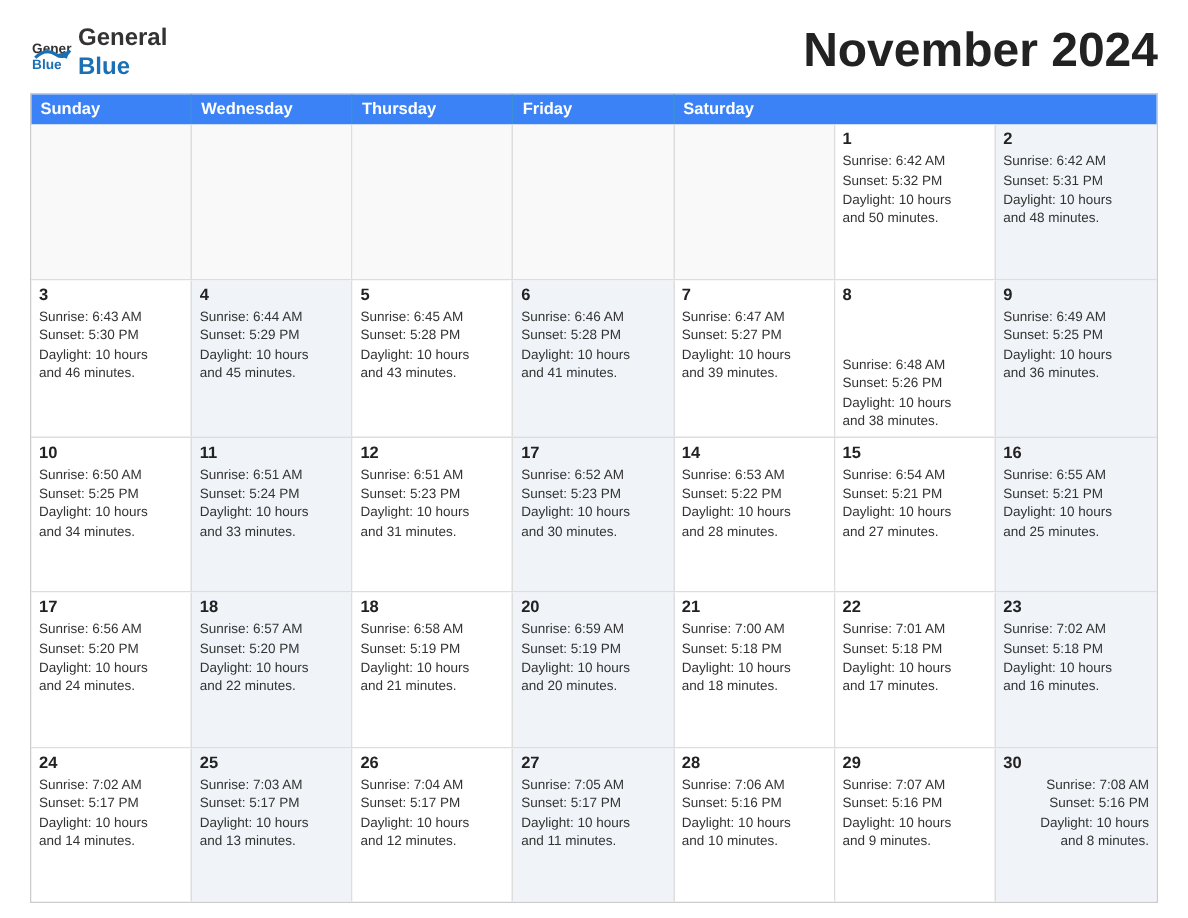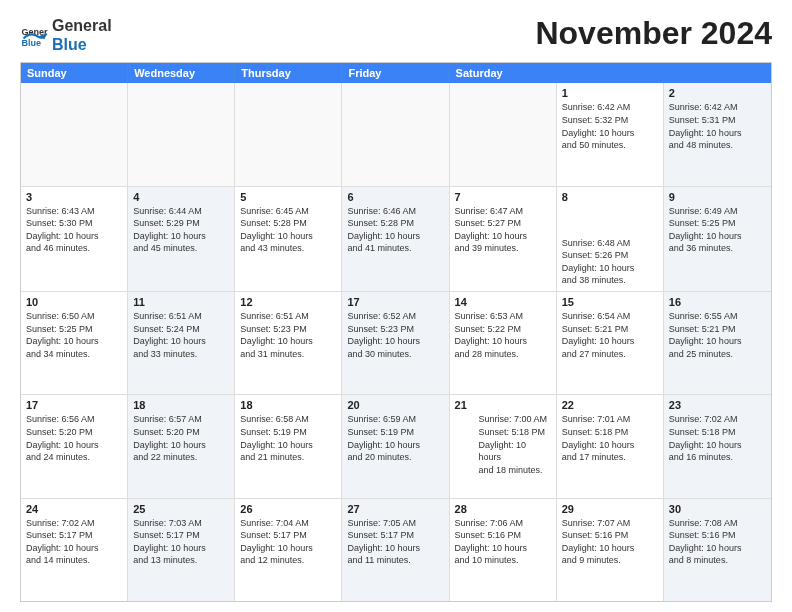--- a/index.html
+++ b/index.html
@@ -280,21 +280,21 @@
           </div>
           <div class="cal-cell shade">
             <span class="day-num">20</span>
             <div class="cell-text" style="white-space: pre-line;">Sunrise: 6:59 AM
 Sunset: 5:19 PM
 Daylight: 10 hours
 and 20 minutes.</div>
           </div>
           <div class="cal-cell">
             <span class="day-num">21</span>
-            <div class="cell-text" style="white-space: pre-line; margin-left: 24px;">Sunrise: 7:00 AM
+            <div class="cell-text" style="white-space: pre-line;">Sunrise: 7:00 AM
 Sunset: 5:18 PM
 Daylight: 10 hours
 and 18 minutes.</div>
           </div>
           <div class="cal-cell">
             <span class="day-num">22</span>
             <div class="cell-text" style="white-space: pre-line;">Sunrise: 7:01 AM
 Sunset: 5:18 PM
 Daylight: 10 hours
 and 17 minutes.</div>
@@ -345,21 +345,21 @@
           </div>
           <div class="cal-cell">
             <span class="day-num">29</span>
             <div class="cell-text" style="white-space: pre-line;">Sunrise: 7:07 AM
 Sunset: 5:16 PM
 Daylight: 10 hours
 and 9 minutes.</div>
           </div>
           <div class="cal-cell shade">
             <span class="day-num">30</span>
-            <div class="cell-text" style="white-space: pre-line;">Sunrise: 7:08 AM
+            <div class="cell-text" style="white-space: pre-line; text-align: right;">Sunrise: 7:08 AM
 Sunset: 5:16 PM
 Daylight: 10 hours
 and 8 minutes.</div>
           </div>
         </div>
       </div>
   </div>
 </div>
 
 </body></html>

